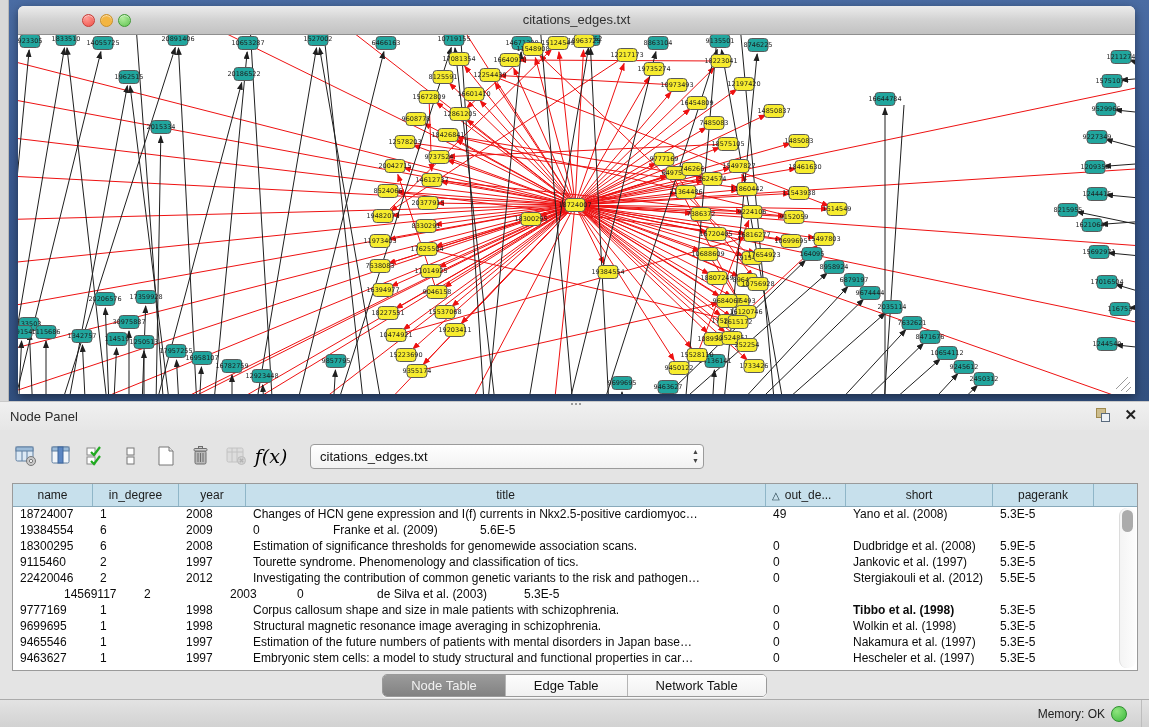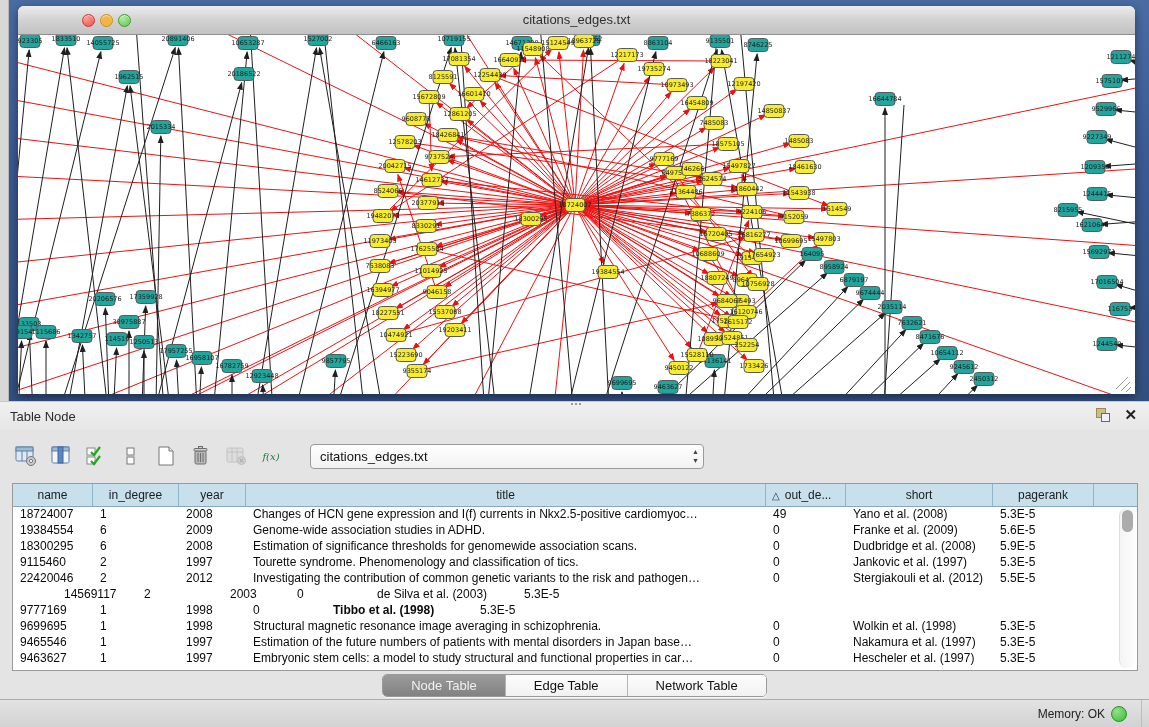--- a/index.html
+++ b/index.html
@@ -31,21 +31,21 @@
   .hdr-icons{position:absolute;right:12px;top:6px;display:flex;gap:14px;align-items:center;}
   .float-ico{position:relative;width:14px;height:14px;display:inline-block;}
   .float-ico .b{position:absolute;left:0;top:0;width:8px;height:8px;border:1.5px solid #a08a4e;background:#cdbd8d;}
   .float-ico .f{position:absolute;right:0;bottom:0;width:7px;height:7px;border:1.5px solid #5a6b7e;background:#eef2f6;}
   .close-x{font-size:15px;font-weight:bold;color:#222;line-height:14px;}
   
   .panel-body{position:absolute;left:0;top:430px;width:1149px;height:270px;background:#e4e4e4;}
   .toolbar{position:absolute;left:14px;top:8px;right:14px;height:36px;display:flex;align-items:center;gap:11px;}
   .tb-ico{width:24px;height:24px;display:flex;align-items:center;justify-content:center;}
   .tb-ico svg{display:block;}
-  .fn-label{font-size:10px;color:#15803d;font-style:italic;font-family:"DejaVu Serif",serif;}
+  .fn-label{font-size:19px;color:#000000;font-style:italic;font-family:"DejaVu Serif",serif;}
   .combo{margin-left:16px;width:392px;height:23px;background:linear-gradient(180deg,#ffffff,#f2f2f2);
      border:1px solid #9b9b9b;border-radius:4px;position:relative;display:flex;align-items:center;}
   .combo .val{font-size:13px;color:#111;padding-left:9px;}
   .combo .stepper{position:absolute;right:4px;top:2px;font-size:7px;line-height:9px;color:#444;text-align:center;}
   
   .table-wrap{position:absolute;left:12px;right:11px;top:53px;bottom:29px;background:#fff;border:1px solid #9a9a9a;overflow:hidden;}
   .thead{display:flex;height:22px;background:#c7e0ec;border-bottom:1px solid #88a9ba;}
   .th{box-sizing:border-box;border-right:1px solid #8fb6c8;font-size:12px;color:#1c1c1c;
       display:flex;align-items:center;justify-content:center;overflow:hidden;white-space:nowrap;}
   .th.sorted{justify-content:flex-start;padding-left:6px;}
@@ -567,21 +567,21 @@
           <line x1="1098" y1="354" x2="1110" y2="342" stroke="#9a9a9a" stroke-width="1"></line>
           <line x1="1103" y1="356" x2="1112" y2="347" stroke="#9a9a9a" stroke-width="1"></line>
           <line x1="1108" y1="357" x2="1113" y2="352" stroke="#9a9a9a" stroke-width="1"></line>
         </svg>
     </div>
   </div>
 </div>
 
 <div class="panel-header">
   <span class="grip"></span>
-  <span class="panel-title">Table Node</span>
+  <span class="panel-title">Node Panel</span>
   <span class="hdr-icons">
     <span class="float-ico">
         <span class="b"></span>
         <span class="f"></span>
       </span>
     <span class="close-x">✕</span>
   </span>
 </div>
 
 <div class="panel-body">
@@ -686,21 +686,20 @@
           <div class="td" style="width: 67px;">2008</div>
           <div class="td" style="width: 520px;">Changes of HCN gene expression and I(f) currents in Nkx2.5-positive cardiomyoc…</div>
           <div class="td" style="width: 80px;">49</div>
           <div class="td" style="width: 147px;">Yano et al. (2008)</div>
           <div class="td" style="width: 101px;">5.3E-5</div>
         </div>
         <div class="tr">
           <div class="td" style="width: 80px;">19384554</div>
           <div class="td" style="width: 86px;">6</div>
           <div class="td" style="width: 67px;">2009</div>
-          <div class="td" style="width: 520px;">Genome-wide association studies in ADHD.</div>
           <div class="td" style="width: 80px;">0</div>
           <div class="td" style="width: 147px;">Franke et al. (2009)</div>
           <div class="td" style="width: 101px;">5.6E-5</div>
         </div>
         <div class="tr">
           <div class="td" style="width: 80px;">18300295</div>
           <div class="td" style="width: 86px;">6</div>
           <div class="td" style="width: 67px;">2008</div>
           <div class="td" style="width: 520px;">Estimation of significance thresholds for genomewide association scans.</div>
           <div class="td" style="width: 80px;">0</div>
@@ -730,20 +729,21 @@
           <div class="td" style="width: 86px;">2</div>
           <div class="td" style="width: 67px;">2003</div>
           <div class="td" style="width: 80px;">0</div>
           <div class="td" style="width: 147px;">de Silva et al. (2003)</div>
           <div class="td" style="width: 101px;">5.3E-5</div>
         </div>
         <div class="tr">
           <div class="td" style="width: 80px;">9777169</div>
           <div class="td" style="width: 86px;">1</div>
           <div class="td" style="width: 67px;">1998</div>
+          <div class="td" style="width: 520px;">Corpus callosum shape and size in male patients with schizophrenia.</div>
           <div class="td" style="width: 80px;">0</div>
           <div class="td" style="width: 147px; font-weight: bold;">Tibbo et al. (1998)</div>
           <div class="td" style="width: 101px;">5.3E-5</div>
         </div>
         <div class="tr">
           <div class="td" style="width: 80px;">9699695</div>
           <div class="td" style="width: 86px;">1</div>
           <div class="td" style="width: 67px;">1998</div>
           <div class="td" style="width: 520px;">Structural magnetic resonance image averaging in schizophrenia.</div>
           <div class="td" style="width: 80px;">0</div>

